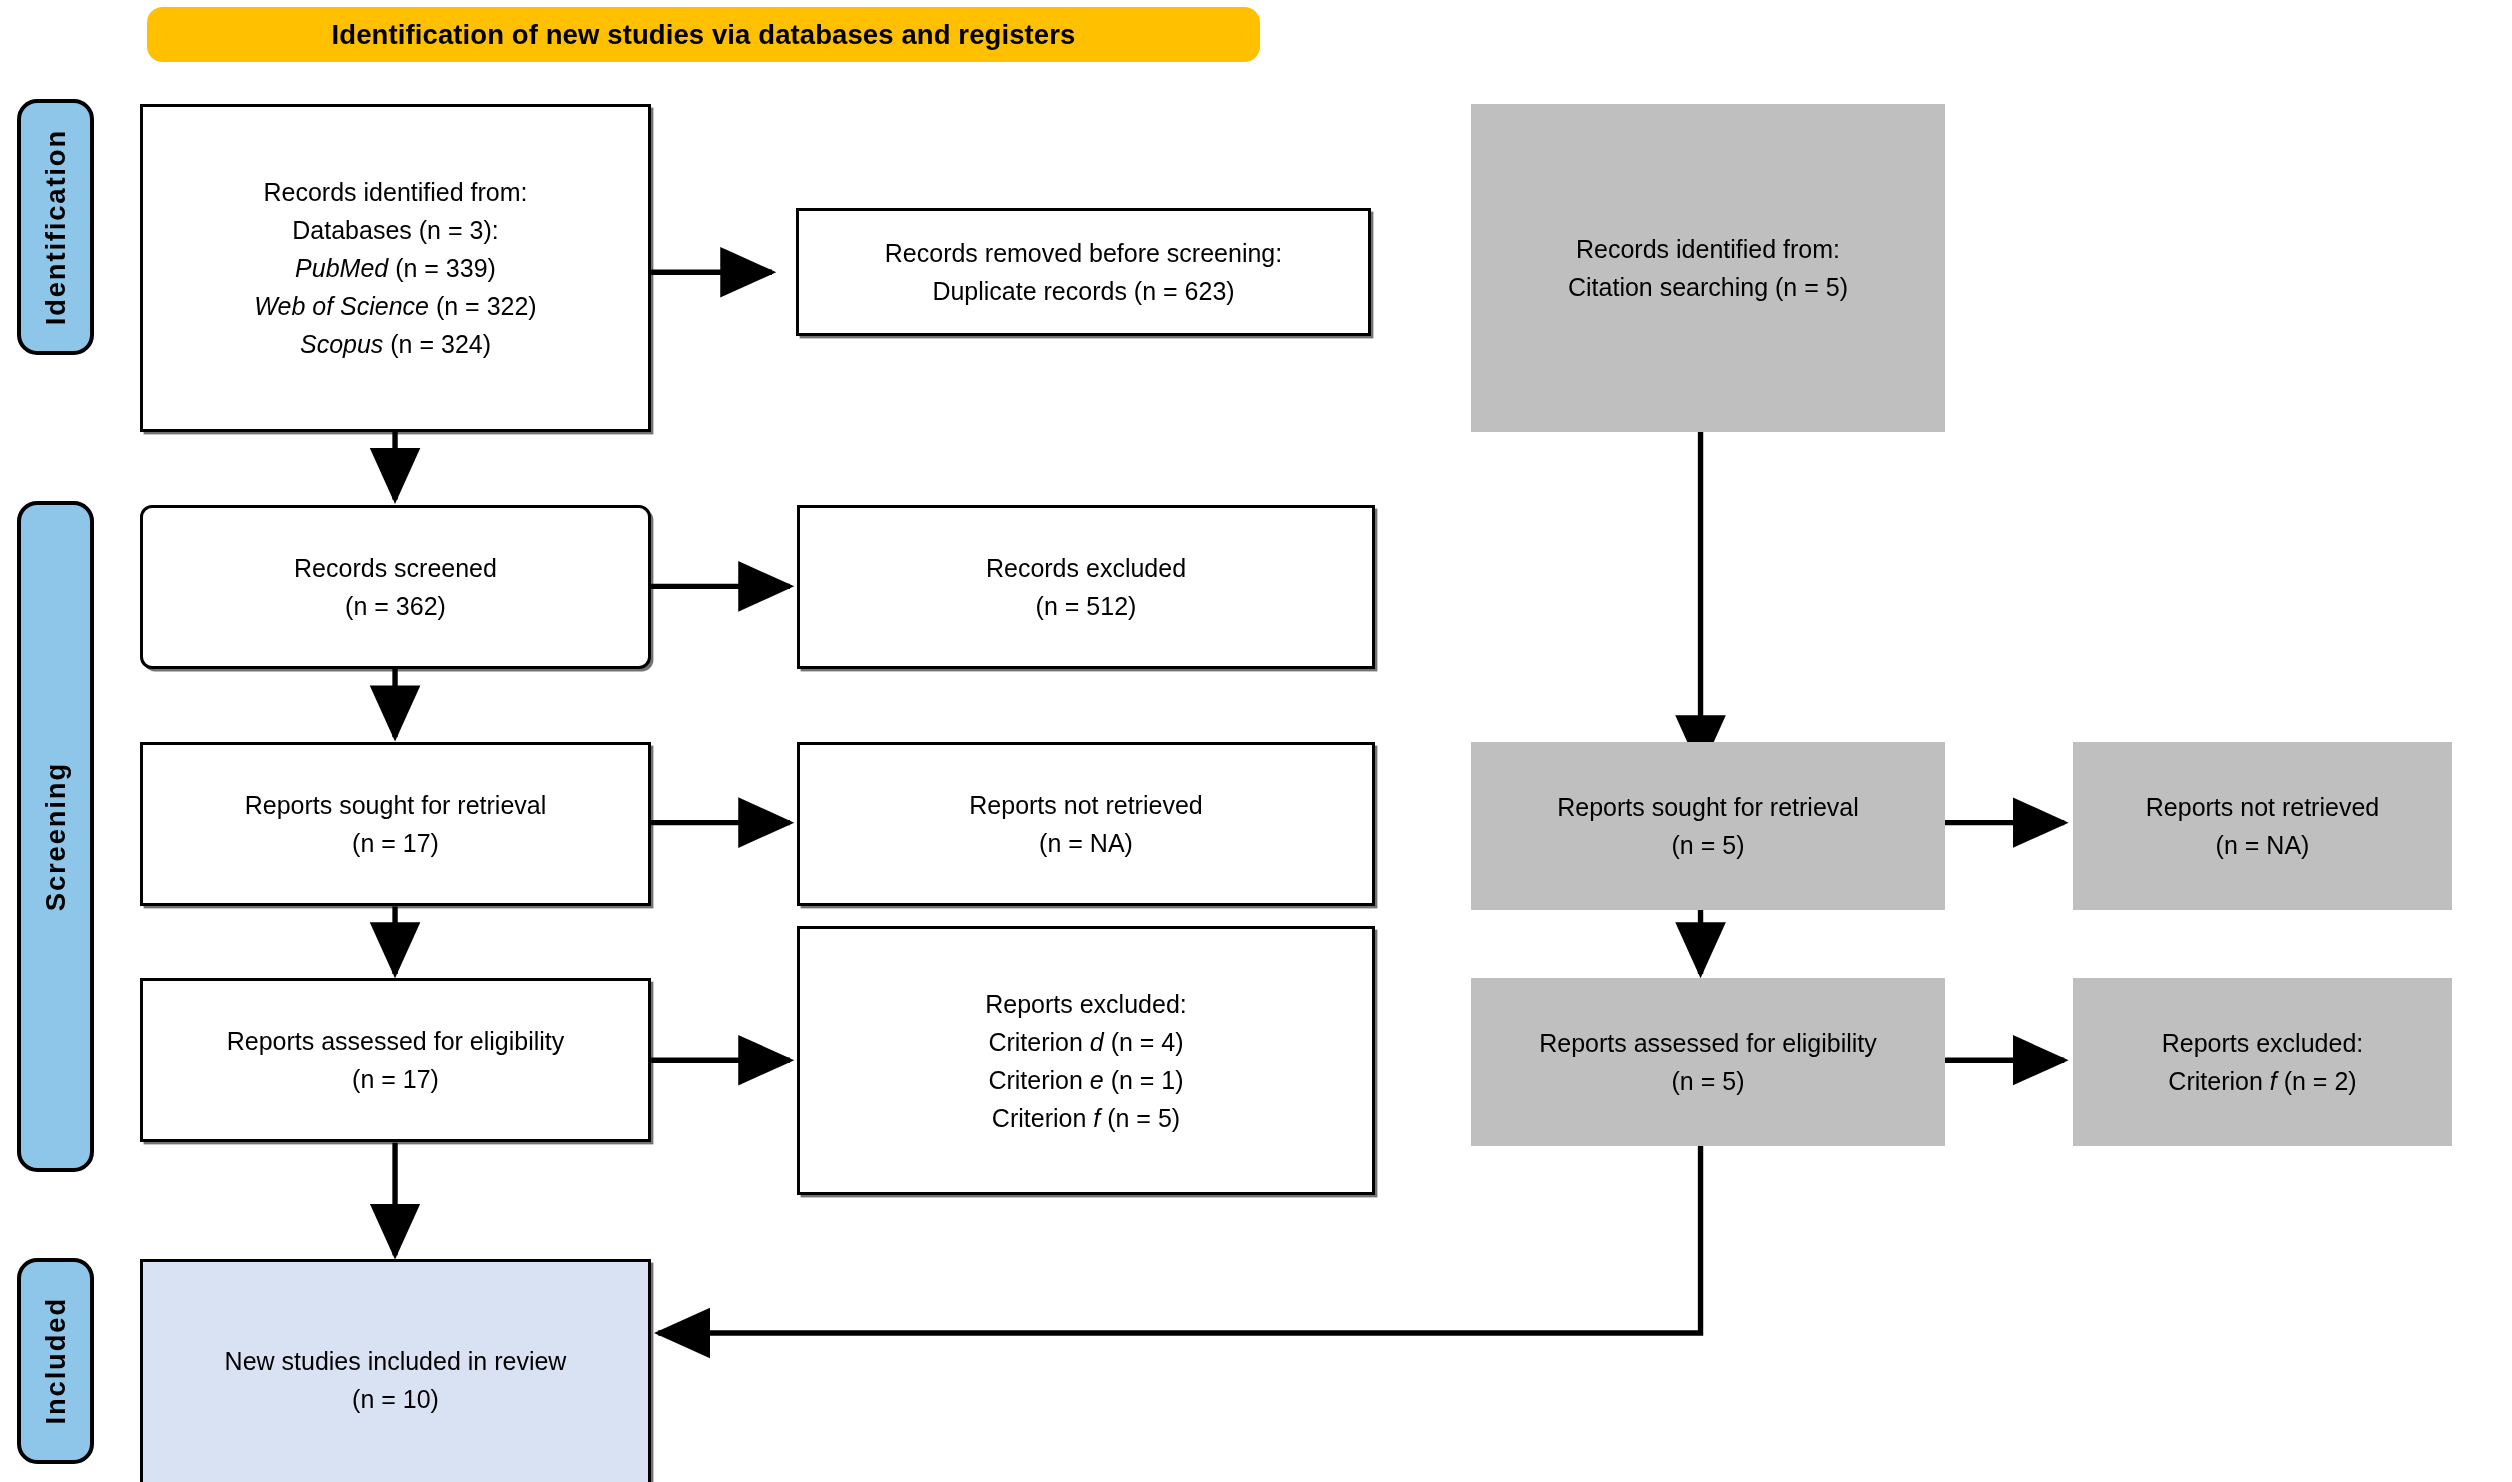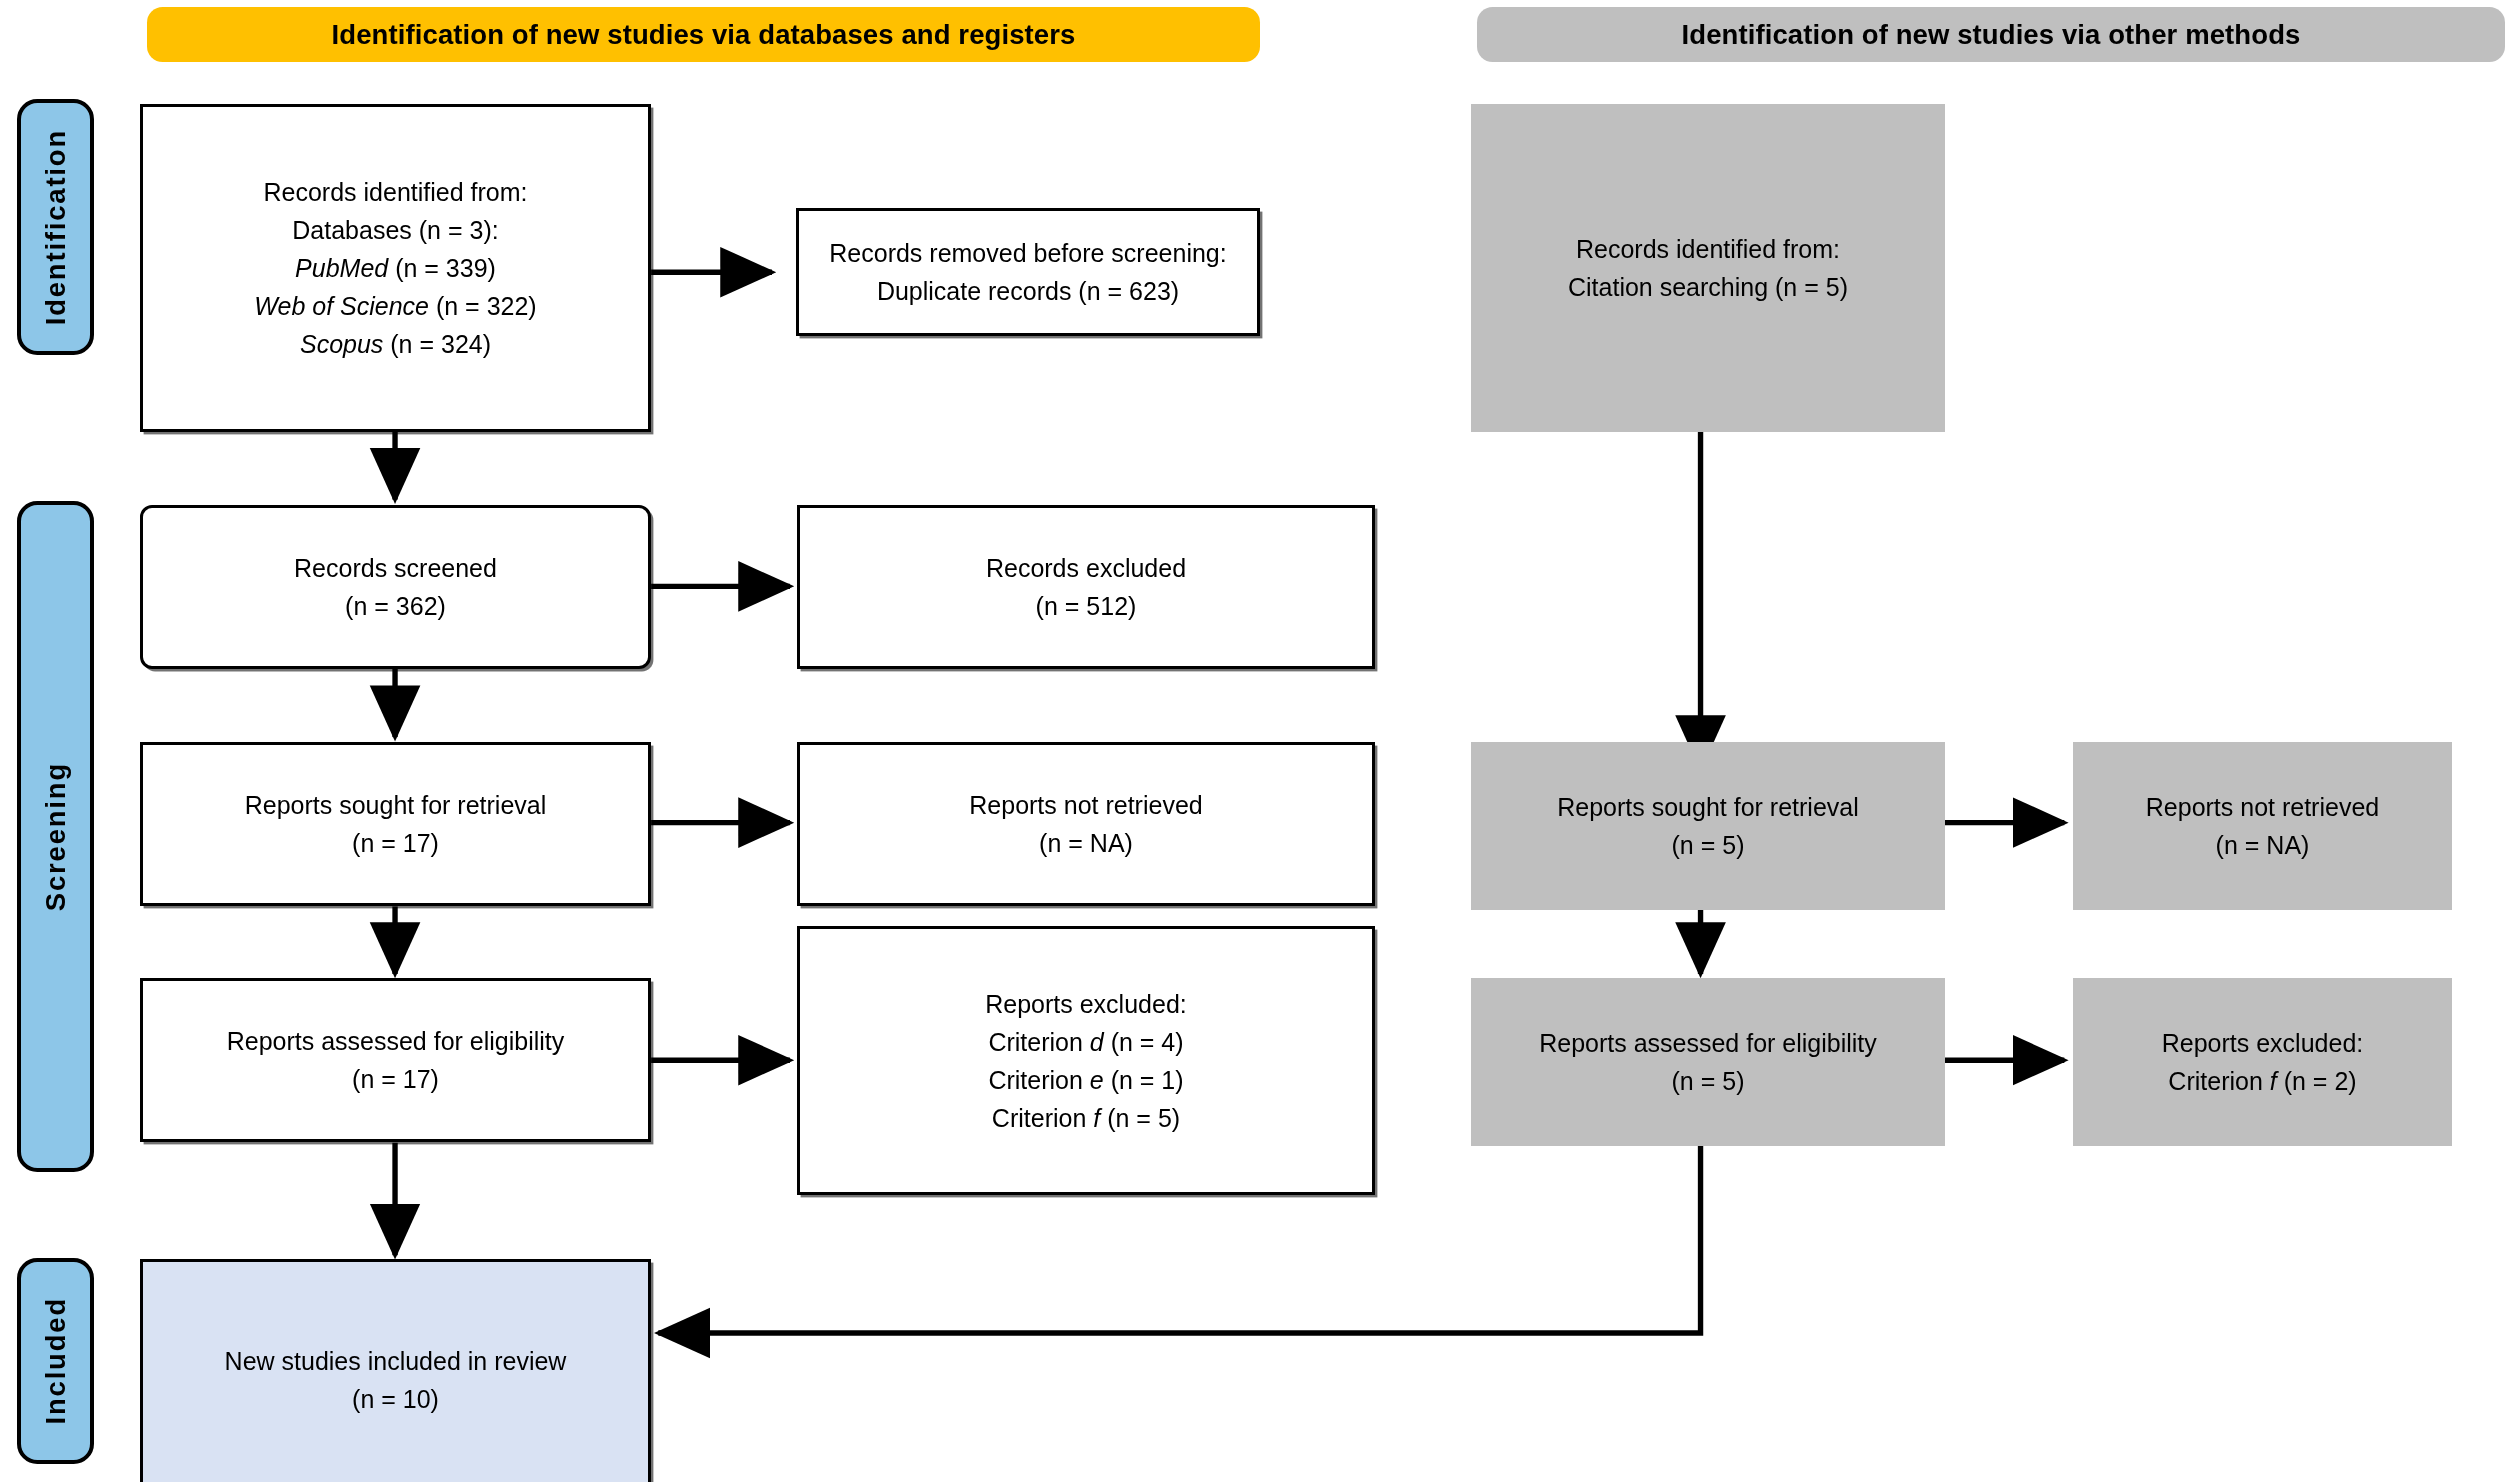--- a/index.html
+++ b/index.html
@@ -128,23 +128,20 @@
       <path d="M3232,1772 L3450,1772"></path>
     </g>
 
     <path d="M2842,1912 L2842,2228 L1100,2228" stroke="#000" fill="none" stroke-width="9" marker-end="url(#ah)"></path>
   </svg>
 
   <div class="banner banner-db" style="left:147px;top:7.2px;width:1113px;height:55px;">
     <span>Identification of new studies via databases and registers</span>
   </div>
 
-  <div class="banner banner-other" style="left:1477px;top:7.2px;width:1028px;height:55px;">
-    <span>Identification of new studies via other methods</span>
-  </div>
 
   <div class="stage" style="left:17px;top:99px;width:77px;height:256px;">
     <span>Identification</span>
   </div>
 
   <div class="stage" style="left:17px;top:501px;width:77px;height:671px;">
     <span>Screening</span>
   </div>
 
   <div class="stage" style="left:17px;top:1258px;width:77px;height:206px;">
@@ -152,21 +149,21 @@
   </div>
 
   <div class="box box-white" style="left:140px;top:104px;width:511px;height:328px;">
     <span class="line">Records identified from:</span>
     <span class="line">Databases (n = 3):</span>
     <span class="line"><i>PubMed</i><span> (n = 339)</span></span>
     <span class="line"><i>Web of Science</i><span> (n = 322)</span></span>
     <span class="line"><i>Scopus</i><span> (n = 324)</span></span>
   </div>
 
-  <div class="box box-white" style="left:796px;top:208px;width:464px;height:128px;">
+  <div class="box box-white" style="left:796px;top:208px;width:575px;height:128px;">
     <span class="line">Records removed before screening:</span>
     <span class="line">Duplicate records (n = 623)</span>
   </div>
 
   <div class="box box-white" style="left:140px;top:505px;width:511px;height:164px;border-radius:12px;">
     <span class="line">Records screened</span>
     <span class="line">(n = 362)</span>
   </div>
 
   <div class="box box-white" style="left:797px;top:505px;width:578px;height:164px;">

